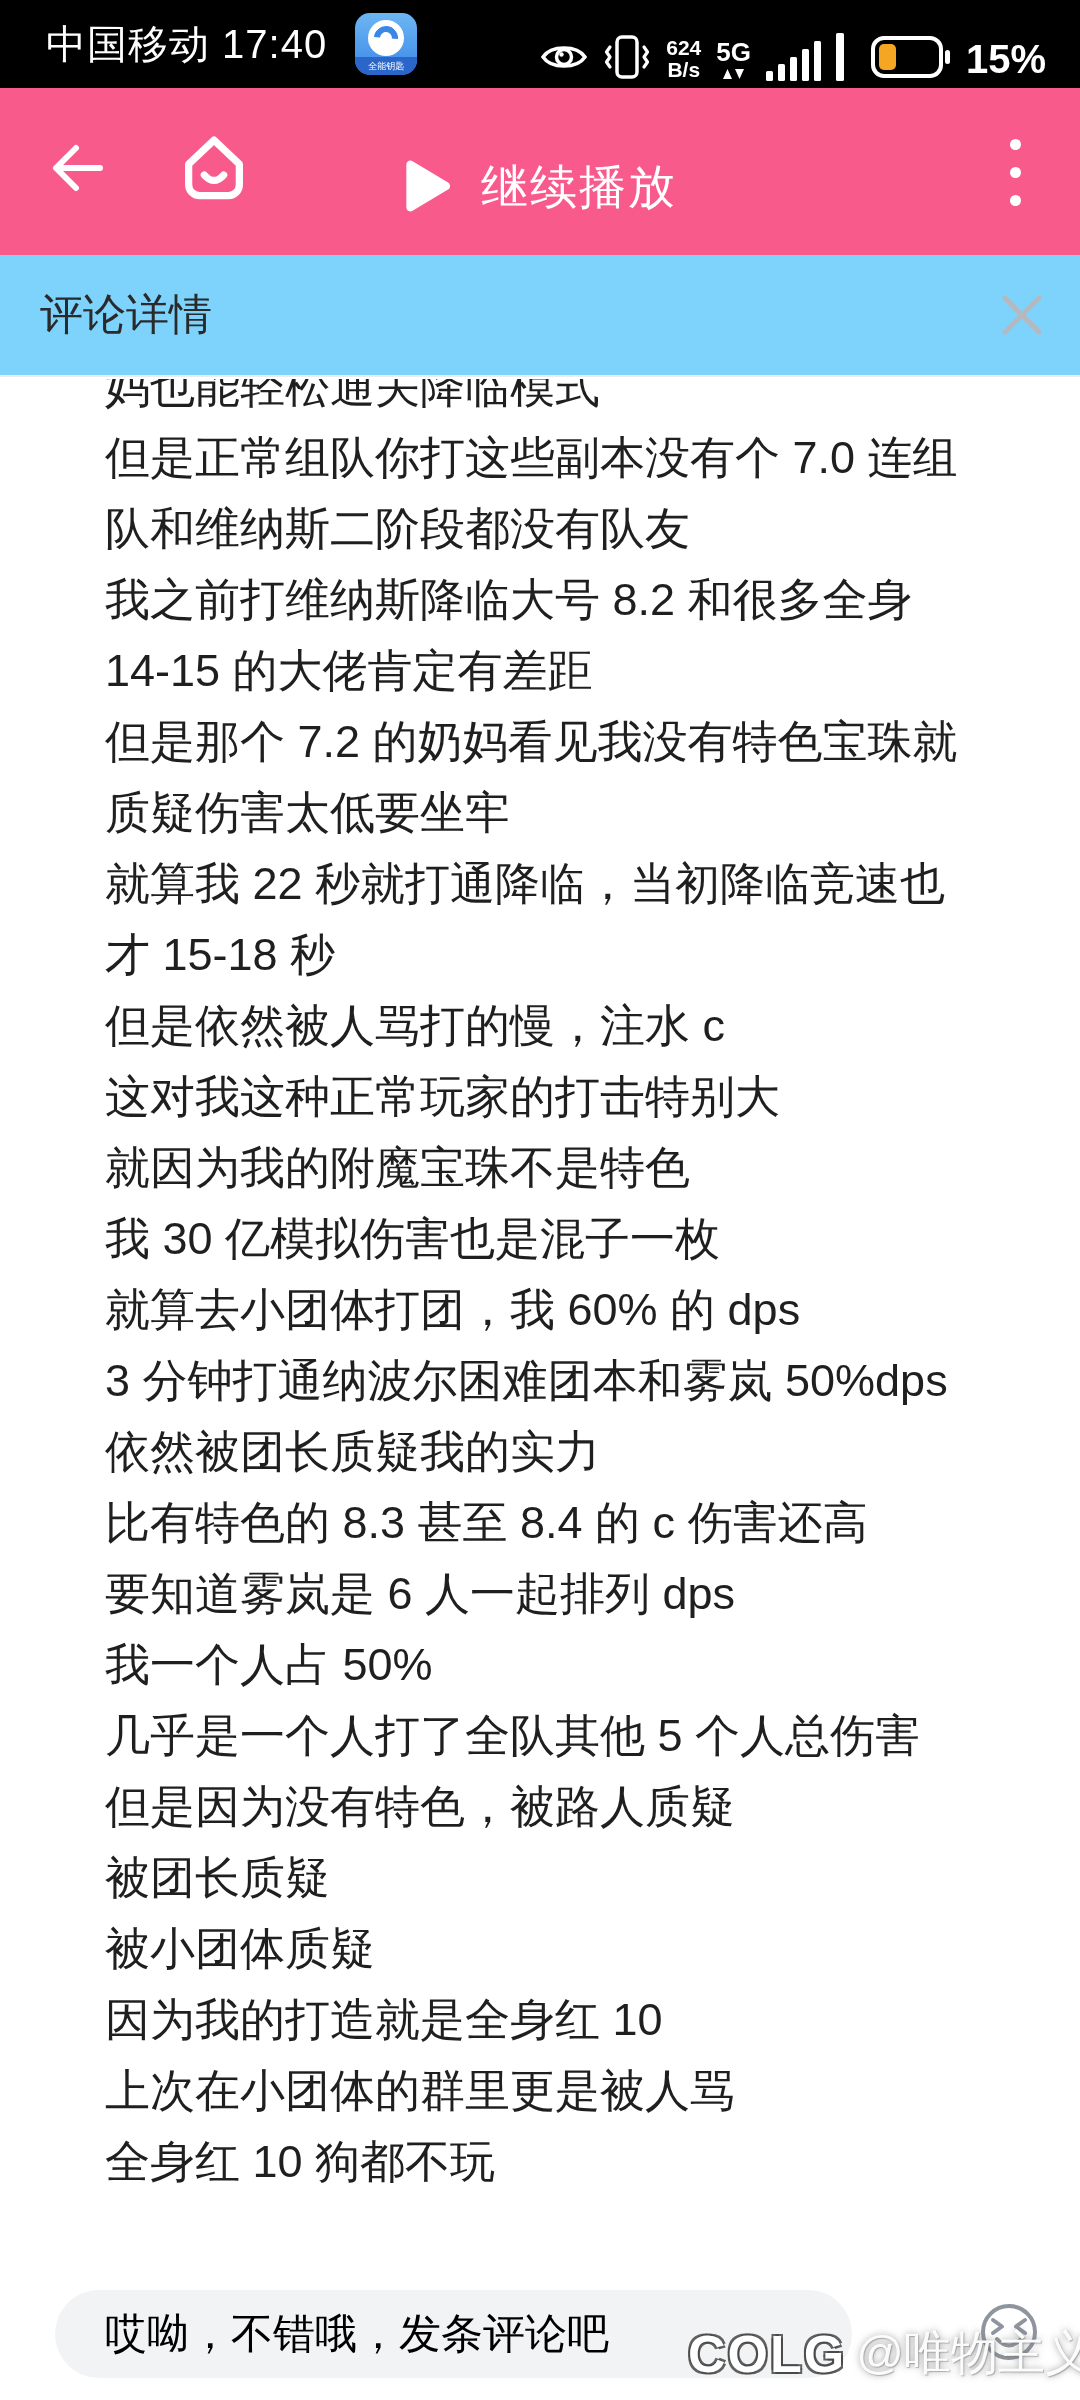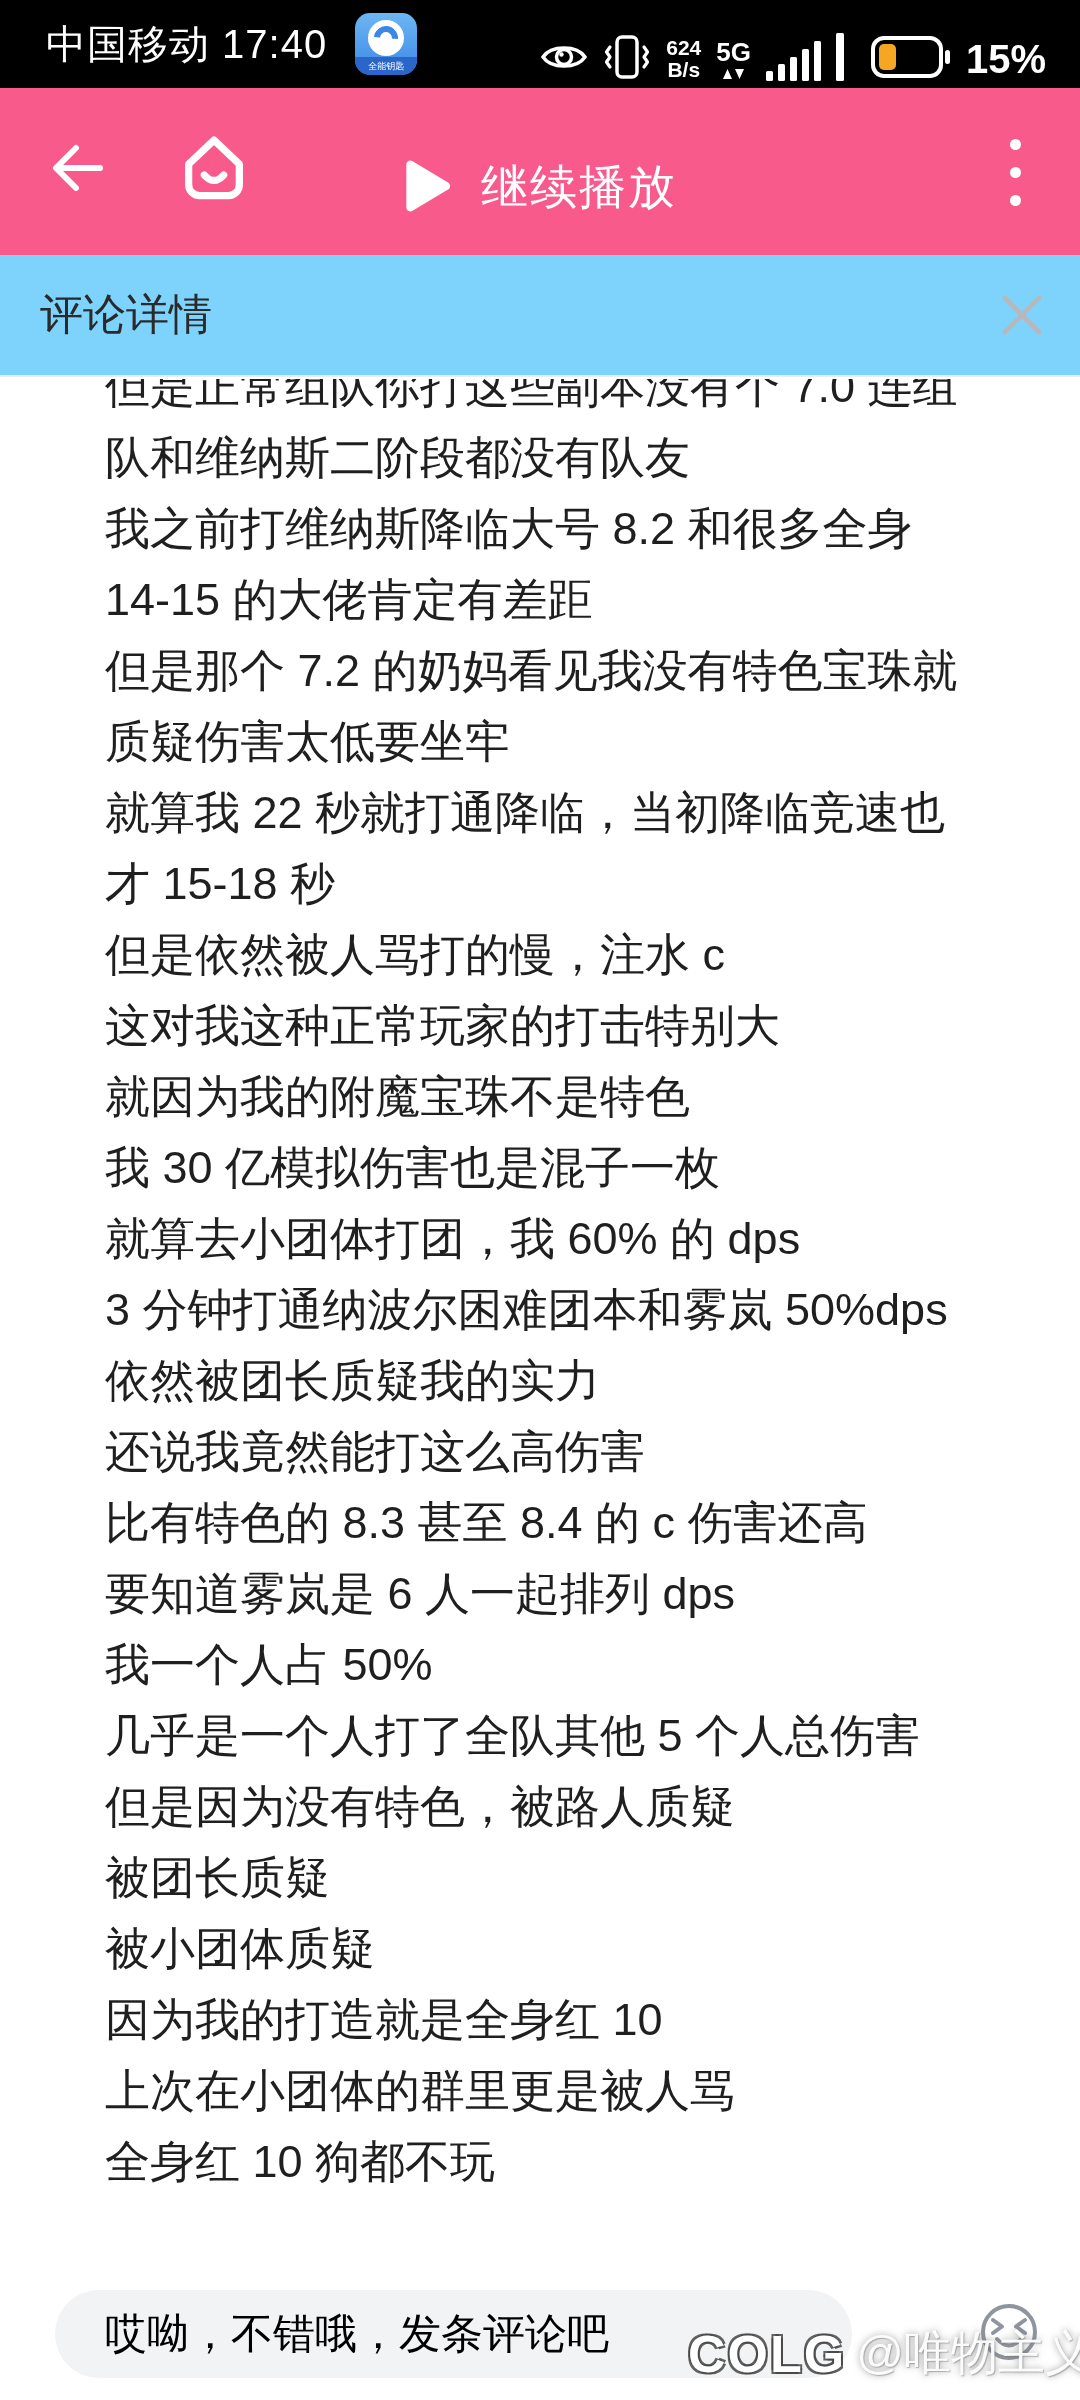--- a/index.html
+++ b/index.html
@@ -166,36 +166,36 @@
       <span>
         <svg width="46" height="46" viewBox="0 0 46 46">
           <path d="M6 6 L40 40 M40 6 L6 40" stroke="#b5b9bf" stroke-width="5" stroke-linecap="round"></path>
         </svg>
       </span>
     </span>
   </div>
 
   <div class="content">
     <div class="comment-text">
+        <div class="comment-line">妈也能轻松通关降临模式</div>
         <div class="comment-line">但是正常组队你打这些副本没有个 7.0 连组</div>
         <div class="comment-line">队和维纳斯二阶段都没有队友</div>
         <div class="comment-line">我之前打维纳斯降临大号 8.2 和很多全身</div>
         <div class="comment-line">14-15 的大佬肯定有差距</div>
         <div class="comment-line">但是那个 7.2 的奶妈看见我没有特色宝珠就</div>
         <div class="comment-line">质疑伤害太低要坐牢</div>
         <div class="comment-line">就算我 22 秒就打通降临，当初降临竞速也</div>
         <div class="comment-line">才 15-18 秒</div>
         <div class="comment-line">但是依然被人骂打的慢，注水 c</div>
         <div class="comment-line">这对我这种正常玩家的打击特别大</div>
         <div class="comment-line">就因为我的附魔宝珠不是特色</div>
         <div class="comment-line">我 30 亿模拟伤害也是混子一枚</div>
         <div class="comment-line">就算去小团体打团，我 60% 的 dps</div>
         <div class="comment-line">3 分钟打通纳波尔困难团本和雾岚 50%dps</div>
         <div class="comment-line">依然被团长质疑我的实力</div>
-        <div class="comment-line">还说我竟然能打这么高伤害</div>
         <div class="comment-line">比有特色的 8.3 甚至 8.4 的 c 伤害还高</div>
         <div class="comment-line">要知道雾岚是 6 人一起排列 dps</div>
         <div class="comment-line">我一个人占 50%</div>
         <div class="comment-line">几乎是一个人打了全队其他 5 个人总伤害</div>
         <div class="comment-line">但是因为没有特色，被路人质疑</div>
         <div class="comment-line">被团长质疑</div>
         <div class="comment-line">被小团体质疑</div>
         <div class="comment-line">因为我的打造就是全身红 10</div>
         <div class="comment-line">上次在小团体的群里更是被人骂</div>
         <div class="comment-line">全身红 10 狗都不玩</div>

